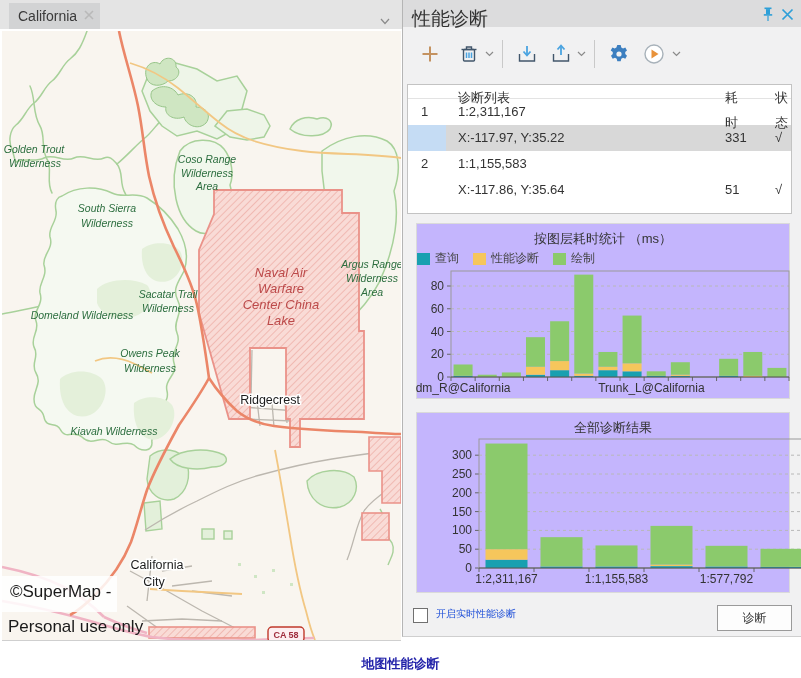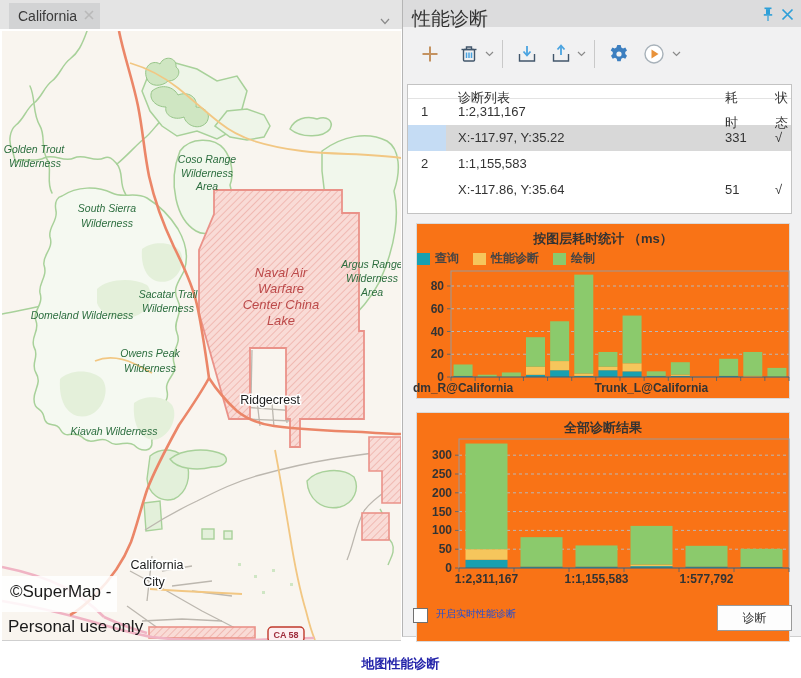--- a/index.html
+++ b/index.html
@@ -25,23 +25,23 @@
 .tbtn { display:flex; align-items:center; justify-content:center; }
 .tsep { width:1px; height:28px; background:#c9c9c9; }
 .tbl { position:absolute; left:4px; top:84px; width:385px; height:130px; background:#fff; border:1px solid #c3c3c3; font-size:13px; color:#333; }
 .trow { display:grid; grid-template-columns:38px 1fr 50px 64px; height:26px; line-height:26px; }
 .trow.hdr { border-bottom:1px solid #e3e3e3; height:14px; line-height:25px; }
 .trow .c0 { padding-left:13px; }
 .trow .c1 { padding-left:12px; }
 .trow .c2, .trow .c3 { padding-left:6px;margin-left:42px; }
 .trow.sel { background:#d8d8d8; }
 .trow.sel .c0 { background:#c5dcf4; }
-.cbox { position:absolute; left:13px; width:374px; background:#f97316; border:1px solid #dadada;font-weight:bold; }
+.cbox { position:absolute; left:13px; width:374px; background:#c4b5fd; border:1px solid #dadada; }
 #cbox1 { top:223px; height:176px; }
-#cbox2 { top:412px; height:230px; }
+#cbox2 { top:412px; height:181px;padding-left:20px; }
 .ctitle { text-align:center; font-size:13px; color:#333; padding-top:6px; }
 .clegend { display:flex; justify-content:flex-start; gap:14px; margin-top:3px; height:15px; }
 .litem { display:flex; align-items:center; gap:5px; font-size:12px; color:#444; }
 .lsw { width:13px; height:12px; display:inline-block; }
 .cbox svg { display:block; overflow:visible; }
 .chkbox { position:absolute; left:10px; top:608px; width:15px; height:15px; background:#fff; border:1px solid #707070; }
 .chklabel { position:absolute; left:33px; top:607px; font-size:10px; color:#1d4ed8; }
 .diag-btn { position:absolute; left:314px; top:605px; width:75px; height:26px; background:#fdfdfd; border:1px solid #9a9a9a; font-size:12px; color:#333; text-align:center; line-height:24px; }
 .caption { position:absolute; left:0; top:655px; width:801px; text-align:center; font-weight:bold; font-size:13px; color:#2424aa; }
 </style>

